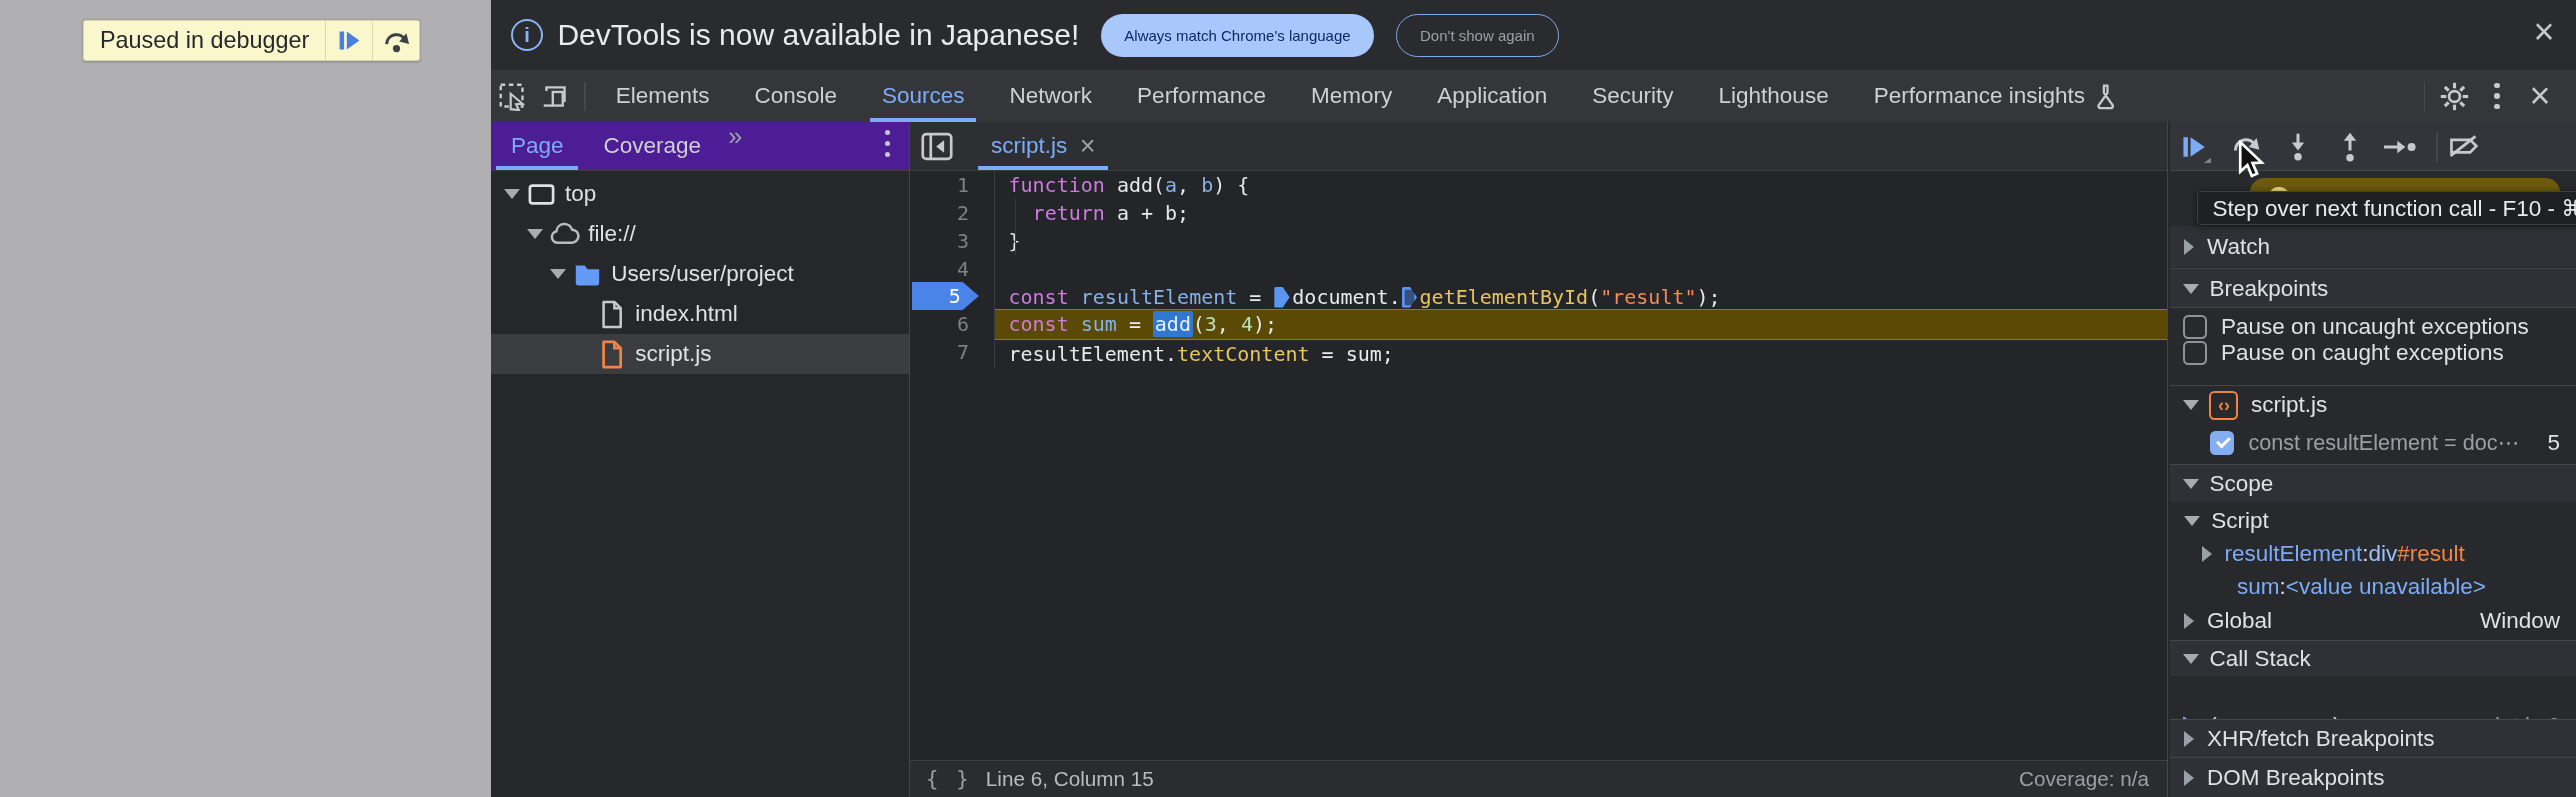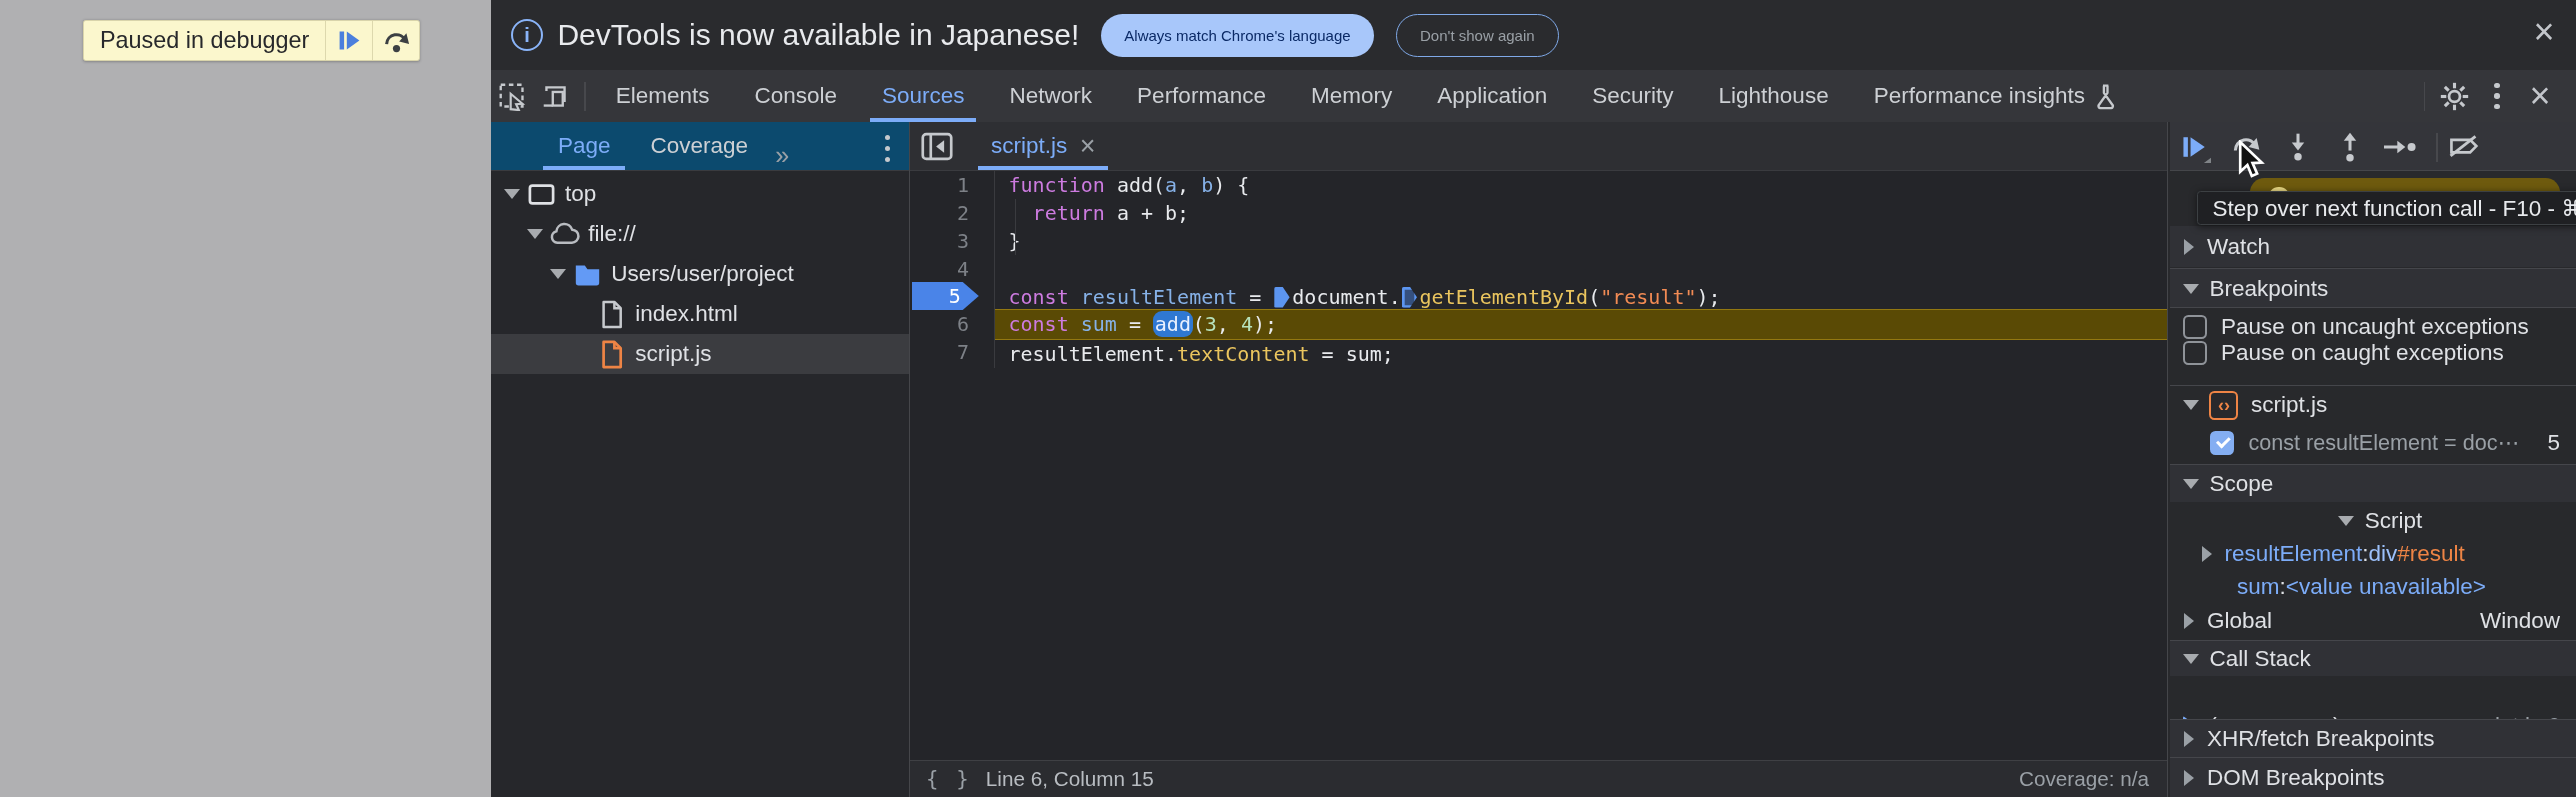--- a/index.html
+++ b/index.html
@@ -36,21 +36,21 @@
   .main-tab.active::after { content:""; position:absolute; left:10.8px; right:10.8px; bottom:0; height:4.5px; background:#7cacf8; }
   .tab-right { margin-left:auto; display:flex; align-items:center; padding-right:14.4px; }
   .kebab { display:flex; flex-direction:column; gap:5.4px; align-items:center; }
   .kebab i { width:5.4px; height:5.4px; border-radius:50%; background:#c6c9cd; }
 
   
   .workbench { position:absolute; left:0; top:122px; width:100%; height:675px; }
 
   
   .navigator { position:absolute; left:0; top:0; width:419px; height:100%; background:#26272b; border-right:1.8px solid #45464a; }
-  .nav-toolbar { position:relative; height:49px; background:#0c4a6e; display:flex; align-items:flex-end; border-bottom:0.9px solid #3a3b3f;padding-left:47px; }
+  .nav-toolbar { position:relative; height:49px; background:#4c1d95; display:flex; align-items:flex-start; border-bottom:0.9px solid #3a3b3f; }
   .mini-tab { position:relative; height:100%; display:flex; align-items:center; padding:0 20px; font-size:22.5px; color:#cdd0d4; }
   .mini-tab.active { color:#7cacf8; }
   .mini-tab.active::after { content:""; position:absolute; left:5.4px; right:5.4px; bottom:0; height:4.5px; background:#7cacf8; }
   .chev2 { color:#9aa0a6; font-size:25px; padding:0 7.2px; }
   .tree { position:absolute; left:0; top:52px; width:100%; }
   .tree-row { position:relative; height:40px; display:flex; align-items:center; font-size:22.5px; color:#dfe1e5; }
   .tree-row.selected { background:#3b3c40; }
   .tri-down { width:0; height:0; border-left:8px solid transparent; border-right:8px solid transparent; border-top:10px solid #a8abaf; flex:none; }
   .tri-right { width:0; height:0; border-top:8px solid transparent; border-bottom:8px solid transparent; border-left:10px solid #9aa0a6; flex:none; }
   .tree-ic { width:31px; display:flex; justify-content:center; margin-left:6.3px; flex:none; }
@@ -66,21 +66,21 @@
   .gutter { position:absolute; left:0; top:0; width:84px; bottom:0; }
   .gnum { position:absolute; right:25px; width:45px; text-align:right; height:28px; line-height:28px; color:#7d8187; }
   .bp-badge { position:absolute; left:1.8px; width:67px; height:28px; background:#4a84e8;
     clip-path:polygon(0 0, 76% 0, 100% 50%, 76% 100%, 0 100%); color:#fff; text-align:right; line-height:28px; padding-right:18px; }
   .lines { position:absolute; left:84px; right:0; top:0; border-left:1.8px solid #3a3b3f; }
   .code-line { position:relative; height:28px; line-height:28px; padding-left:13.5px; color:#e8eaed; white-space:pre; }
   .code-line.exec { background:#5a4a05; border-top:1.8px solid rgba(255,205,40,.35); border-bottom:1.8px solid rgba(255,205,40,.35);
     height:31px; line-height:28px; margin-top:-1.8px; }
   .tk-k { color:#cd7be0; } .tk-d { color:#86b1e7; } .tk-p { color:#e8eaed; }
   .tk-f { color:#eac55e; } .tk-s { color:#f28b54; } .tk-n { color:#b7e2bb; }
-  .tk-hl { background:#2f78d2; color:#e8f0fe; border-radius:9px; padding:0.9px 1.8px; }
+  .tk-hl { background:#2f78d2; color:#e8f0fe; border-radius:2px; padding:0.9px 1.8px; }
   .inline-mk { display:inline-block; width:15.3px; height:20.7px; vertical-align:-3.6px; margin:0 2.7px 0 0.9px;
     clip-path:polygon(0 0, 55% 0, 100% 50%, 55% 100%, 0 100%); background:#5c95f0; border-radius:1.8px;}
   .inline-mk.outline { background:#35507e; box-shadow:inset 0 0 0 2.7px #5c95f0; }
   .indent-guide { position:absolute; left:105px; top:28px; width:0.9px; height:56px; background:#3a3b3f; }
   .statusbar { position:absolute; left:0; bottom:0; width:100%; height:37px; background:#2b2c30; border-top:1.8px solid #3f4044;
     display:flex; align-items:center; color:#b8bcc1; font-size:20.7px; }
   .curly { font-family:"DejaVu Sans Mono",monospace; color:#9aa0a6; margin-left:16px; letter-spacing:2.7px; }
   .statusbar .pos { margin-left:14.4px; }
   .statusbar .cov { margin-left:auto; margin-right:18px; color:#9aa0a6; }
 
@@ -406,21 +406,21 @@
       </div>
       <div class="sec" style="top:302px; height:38px;">
         <div class="cbx checked" style="margin-left:40px"></div>
         <span class="gray" style="margin-left:14.4px; font-size:21.6px;">const resultElement = doc⋯</span>
         <span class="right-val">5</span>
       </div>
       <div class="sec hdr topline" style="top:342px; height:38px;">
         <div style="margin-left:12.6px" class="tri-down"></div>
         <span style="margin-left:10.8px">Scope</span>
       </div>
-      <div class="sec" style="top:383px; height:32px;justify-content:center;">
+      <div class="sec" style="top:383px; height:32px;">
         <div style="margin-left:14.4px" class="tri-down"></div>
         <span style="margin-left:10.8px">Script</span>
       </div>
       <div class="sec" style="top:415px; height:34px;">
         <div style="margin-left:32px" class="tri-right"></div>
         <span class="blue" style="margin-left:12.6px">resultElement</span>
           <span>: </span>
           <span class="lblue">div</span>
           <span class="orange">#result</span>
       </div>

